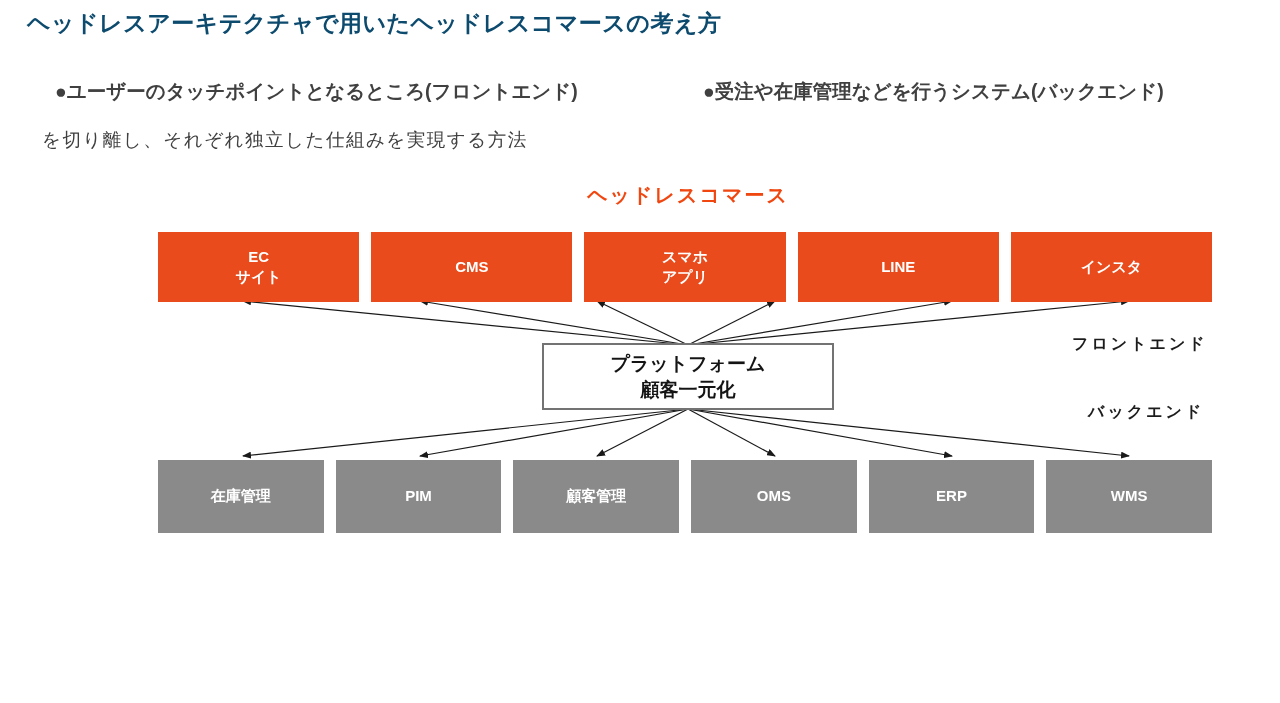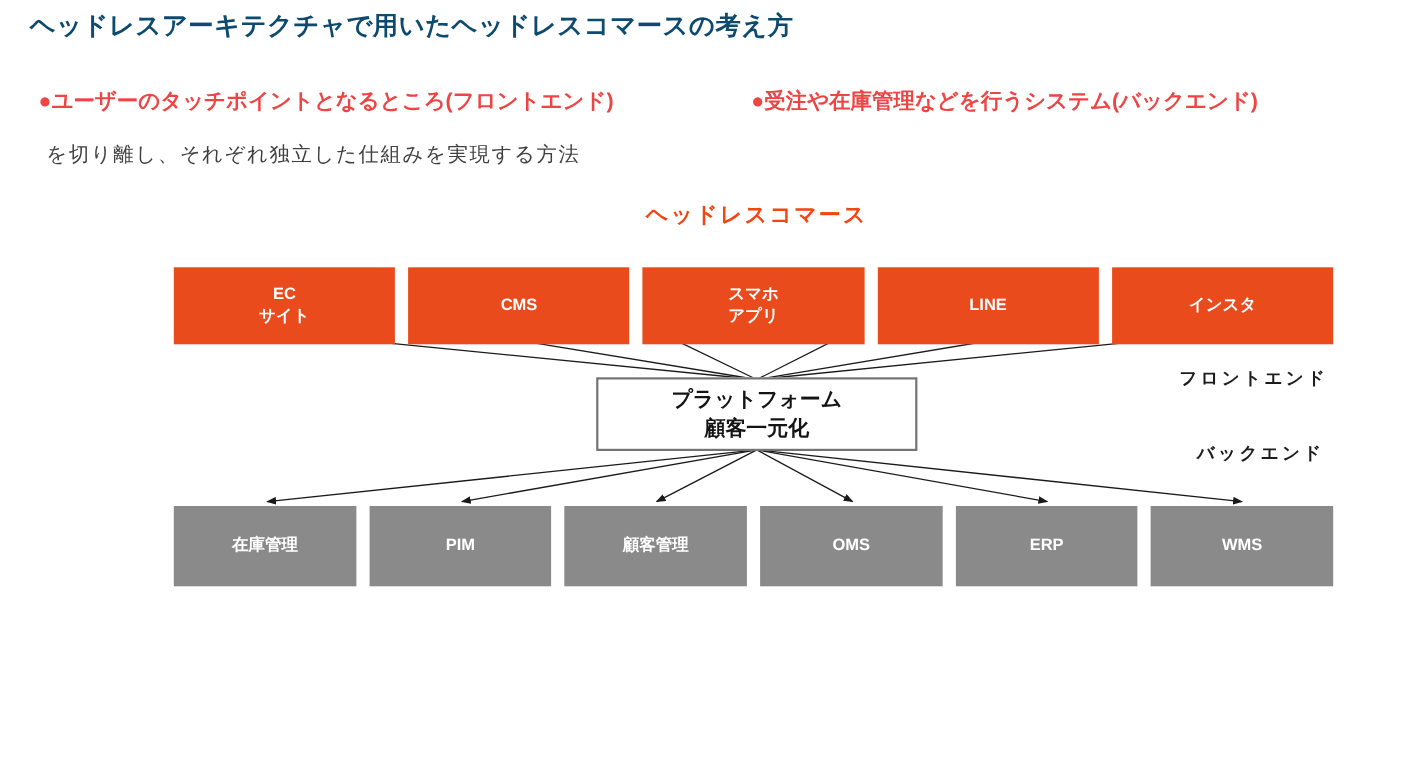--- a/index.html
+++ b/index.html
@@ -2,30 +2,30 @@
 <html style="--channel-orange: #E94B1C; --system-gray: #8A8A8A; --heading-orange: #F04710; --demerit-red: #FF0000;"><head>
 <meta charset="utf-8">
 <style>
   html,body{margin:0;padding:0;background:#fff;}
   body{font-family:"Liberation Sans","DejaVu Sans",sans-serif;color:#141414;}
   .stage{position:relative;width:1280px;height:703px;background:#ffffff;overflow:hidden;}
 
   .abs{position:absolute;}
 
   .title{left:27px;top:8px;font-size:23px;font-weight:bold;letter-spacing:0.5px;color:#0c4a6e;}
-  .point{top:78px;font-size:19.5px;font-weight:bold;color:#ef4444;}
+  .point{top:78px;font-size:19.5px;font-weight:bold;color:#404040;margin-left:20px;}
   .point.fe{left:35px;}
   .point.be{left:683px;}
   .subtext{left:42px;top:127px;font-size:18.5px;letter-spacing:1.5px;color:#404040;}
 
   .diagram-heading{left:542px;top:182px;width:292px;text-align:center;
     font-size:20px;font-weight:bold;letter-spacing:2px;color:var(--heading-orange,#F04710);}
 
   .row{left:158px;width:1054px;display:flex;gap:12px;z-index:2;}
-  .row.front{top:243px;height:70px;}
+  .row.front{top:232px;height:70px;}
   .row.back{top:460px;height:73px;}
   .nodebox{flex:1;display:flex;align-items:center;justify-content:center;
     color:#fff;font-weight:bold;font-size:15px;line-height:1.35;text-align:center;
     white-space:pre-line;}
   .row.front .nodebox{background:var(--channel-orange,#E94B1C);}
   .row.back .nodebox{background:var(--system-gray,#8A8A8A);}
 
   .platform{left:542px;top:343px;width:292px;height:67px;box-sizing:border-box;
     background:#fff;border:2px solid #737373;display:flex;align-items:center;justify-content:center;
     text-align:center;font-size:19px;font-weight:bold;line-height:1.35;white-space:pre-line;z-index:2;}

